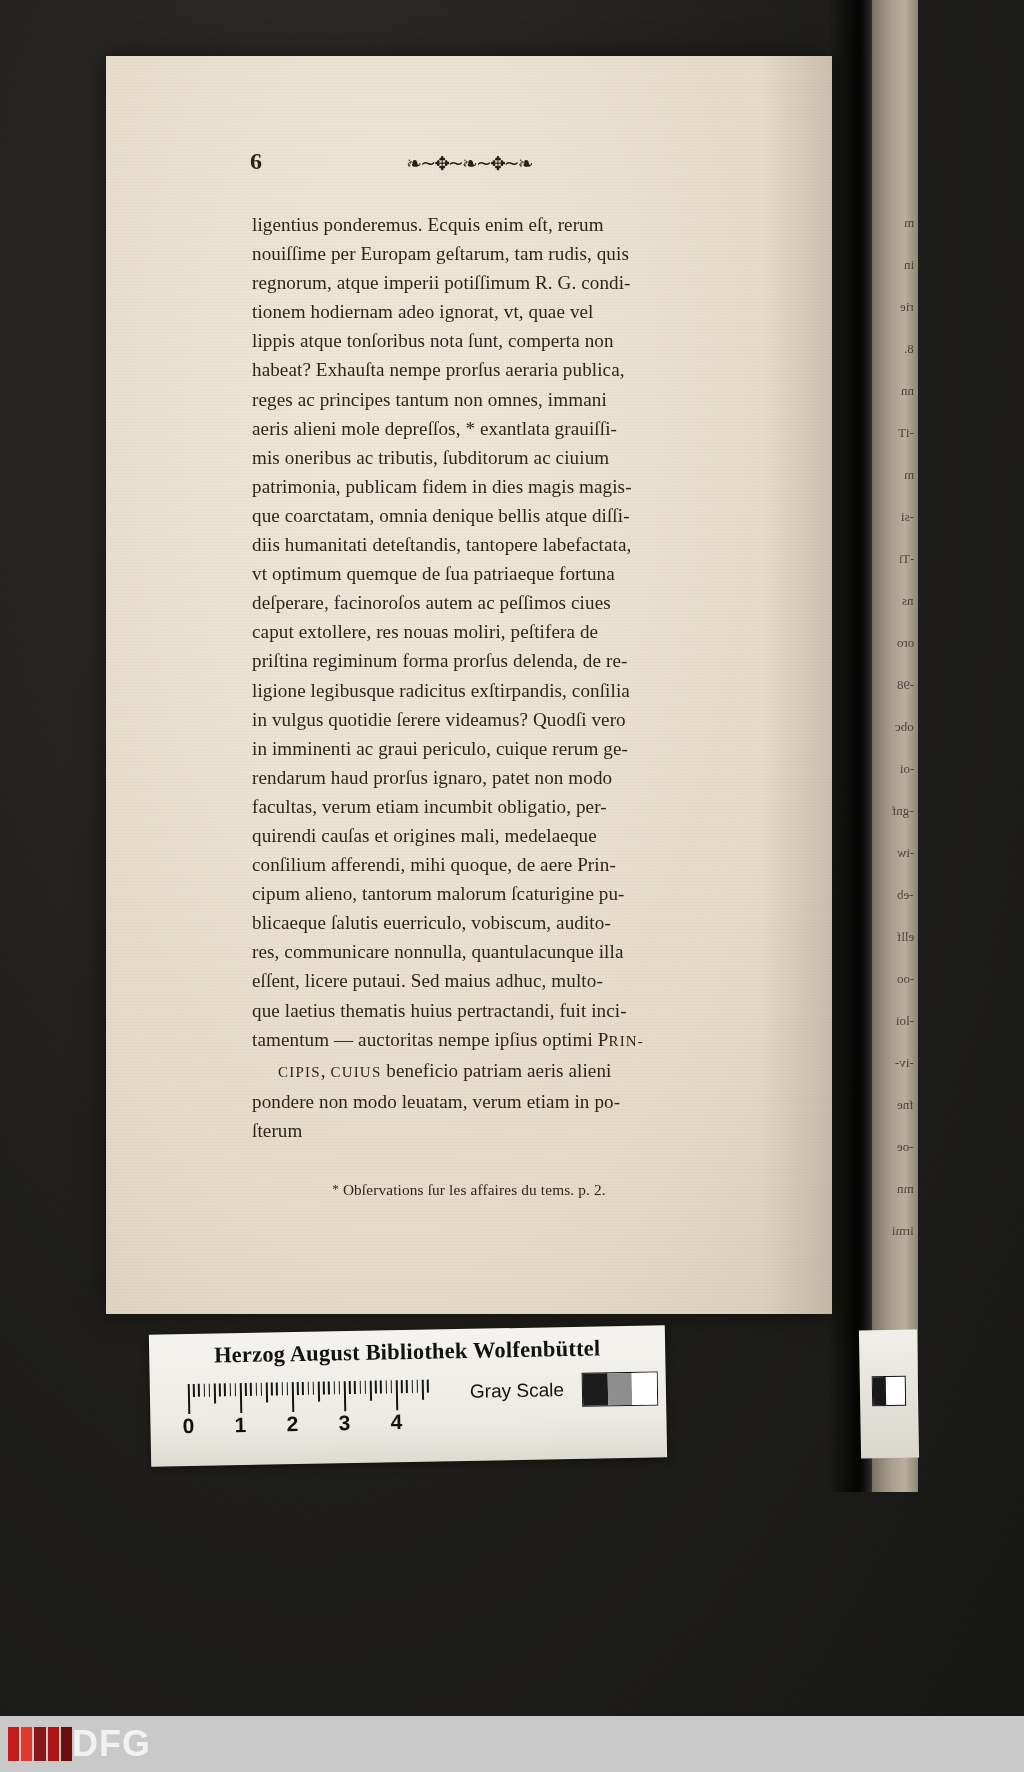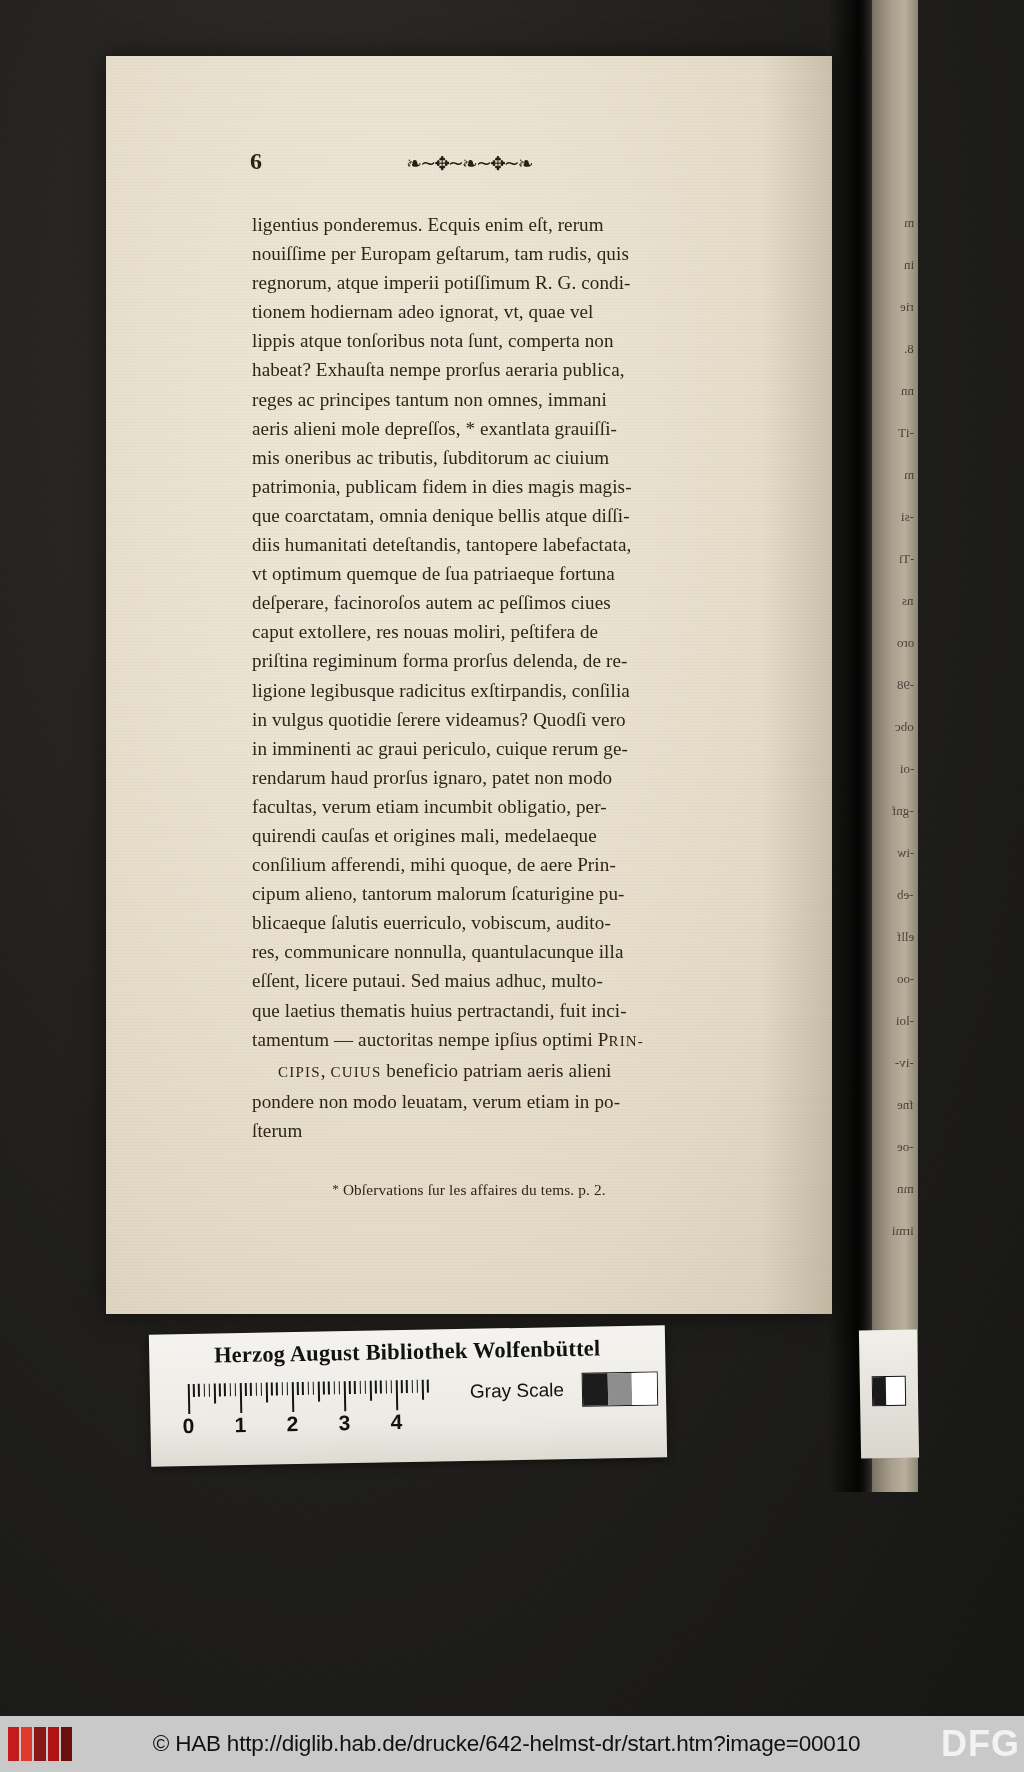--- a/index.html
+++ b/index.html
@@ -355,15 +355,14 @@
 </div>
 
 <div id="footer-bar">
   <div id="colorbars">
       <i style="background: rgb(194, 28, 28);"></i>
       <i style="background: rgb(224, 58, 42);"></i>
       <i style="background: rgb(138, 24, 24);"></i>
       <i style="background: rgb(176, 20, 20);"></i>
       <i style="background: rgb(106, 15, 15);"></i>
     </div>
-  <div id="footer-text">© HAB http://diglib.hab.de/drucke/642-helmst-dr/start.htm?image=00010</div>
   <div id="dfg-logo">DFG</div>
 </div>
 
 </body></html>

